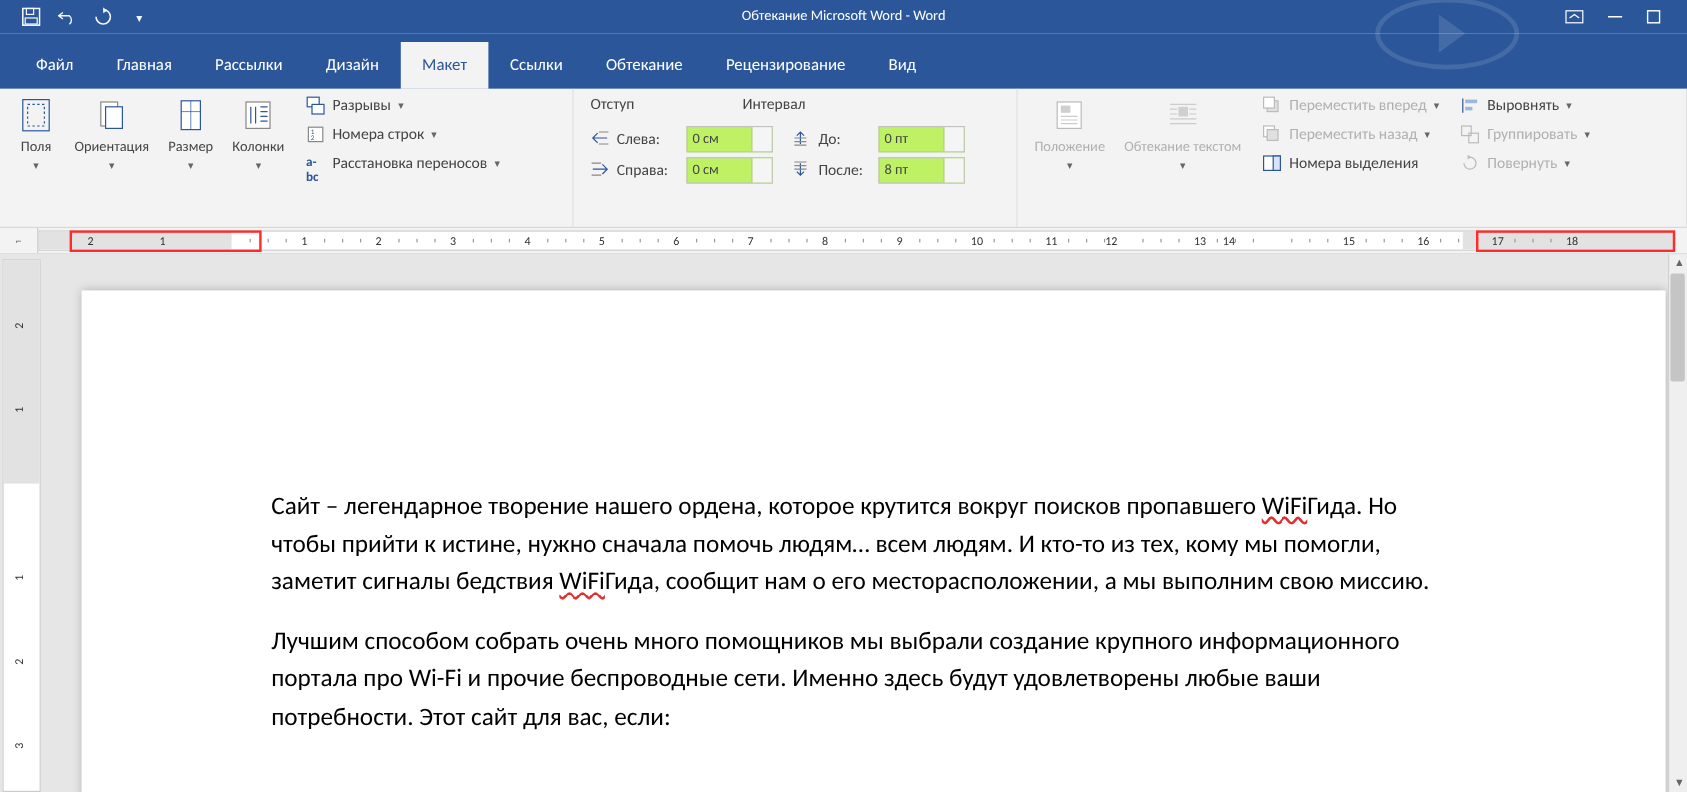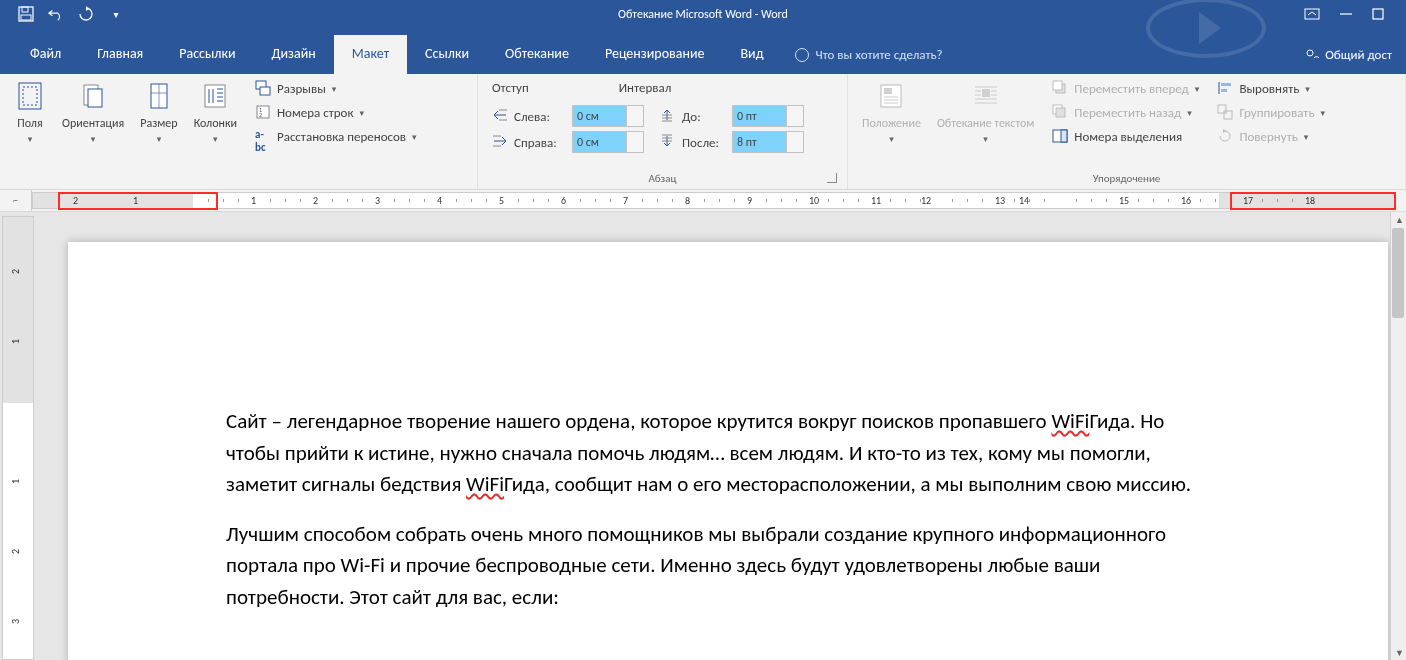--- a/index.html
+++ b/index.html
@@ -25,21 +25,21 @@
 .bigbtn{display:flex;flex-direction:column;align-items:center;gap:4px;padding:4px 6px;font-size:12px;color:#444;cursor:pointer;line-height:1.2;}
 .bigicon{width:32px;height:32px;display:flex;align-items:center;justify-content:center;}
 .drop{font-size:9px;color:#666;}
 .stack{display:flex;flex-direction:column;gap:4px;padding:2px 4px;}
 .smallbtn{display:flex;align-items:center;gap:6px;font-size:13px;color:#444;white-space:nowrap;cursor:pointer;padding:2px 2px;}
 .smallbtn.disabled{color:#b0b0b0;}
 .smallicon{width:16px;height:16px;flex-shrink:0;}
 .indent-group .head{display:flex;gap:90px;font-size:13px;color:#444;padding:2px 0 6px;}
 .field-row{display:flex;align-items:center;gap:6px;margin-bottom:4px;}
 .field-row .lbl{font-size:13px;color:#444;min-width:52px;}
-.spinbox{width:72px;height:22px;border:1px solid #c1c1c1;background:#7dd3fc;display:flex;align-items:center;padding:0 4px;font-size:12px;color:#444;position:relative;}
+.spinbox{width:72px;height:22px;border:1px solid #c1c1c1;background:#bef264;display:flex;align-items:center;padding:0 4px;font-size:12px;color:#444;position:relative;}
 .spinbox::after{content:"";position:absolute;right:0;top:0;bottom:0;width:16px;border-left:1px solid #c1c1c1;background:linear-gradient(#f5f5f5,#f5f5f5);}
 .spin-arrows{position:absolute;right:3px;top:2px;font-size:7px;line-height:8px;color:#666;display:flex;flex-direction:column;}
 .rulerbar{height:22px;background:#f3f3f3;display:flex;position:relative;border-bottom:1px solid #dadada;}
 .corner{width:32px;border-right:1px solid #ccc;display:flex;align-items:center;justify-content:center;font-size:10px;color:#666;}
 .hruler{flex:1;position:relative;background:#fff;border:1px solid #ccc;margin:2px 10px 2px 0;overflow:hidden;}
 .ruler-seg{position:absolute;top:0;bottom:0;display:flex;align-items:center;font-size:10px;color:#333;}
 .ruler-margin{position:absolute;top:0;bottom:0;background:#e2e2e2;}
 .redbox{position:absolute;border:2px solid #ff2a2a;pointer-events:none;}
 .workspace{position:absolute;left:0;right:0;top:212px;bottom:0;display:flex;background:#e6e6e6;}
 .vruler{width:32px;background:#fff;border:1px solid #ccc;margin:4px 0 0 2px;position:relative;}
@@ -104,31 +104,20 @@
 <div class="tabsbar">
   <div class="tab">Файл</div>
   <div class="tab">Главная</div>
   <div class="tab">Рассылки</div>
   <div class="tab">Дизайн</div>
   <div class="tab active">Макет</div>
   <div class="tab">Ссылки</div>
   <div class="tab">Обтекание</div>
   <div class="tab">Рецензирование</div>
   <div class="tab">Вид</div>
-  <div class="tellme">
-    <span class="bulb"></span>
-    <span>Что вы хотите сделать?</span>
-  </div>
-  <div class="share">
-    <svg width="14" height="14" viewBox="0 0 14 14">
-        <circle cx="5" cy="5" r="3" fill="none" stroke="#fff"></circle>
-        <path d="M9 10 A3 3 0 0 1 14 10" fill="none" stroke="#fff"></path>
-      </svg>
-    <span>Общий дост</span>
-  </div>
 </div>
 
 <div class="ribbon">
 
   <div class="group" style="width:478px;">
     <div class="group-body">
       <div class="bigbtn">
         <span class="bigicon">
             <svg width="30" height="30">
               <rect x="4" y="2" width="22" height="26" fill="none" stroke="#2b579a"></rect>
@@ -278,24 +267,20 @@
               </span>
             <span class="lbl" style="min-width:44px;">После:</span>
             <div class="spinbox">
                 <span>8 пт</span>
                 <span class="spin-arrows">▲<br>▼</span>
               </div>
           </div>
         </div>
       </div>
     </div>
-    <div class="group-label">
-      <span>Абзац</span>
-      <span class="launcher"></span>
-    </div>
   </div>
 
   <div class="group" style="flex:1;">
     <div class="group-body">
       <div class="bigbtn disabled" style="color:#b0b0b0;">
         <span class="bigicon">
             <svg width="30" height="30">
               <rect x="5" y="4" width="20" height="22" fill="#fff" stroke="#bbb"></rect>
               <rect x="8" y="7" width="8" height="6" fill="#d0d0d0"></rect>
               <g stroke="#ccc">
@@ -384,21 +369,20 @@
               <svg width="16" height="16">
                 <path d="M8 3 A5 5 0 1 1 3 8" fill="none" stroke="#bbb"></path>
                 <path d="M6 1 L9 3 L6 5 Z" fill="#bbb"></path>
               </svg>
             </span>
           <span>Повернуть</span>
           <span class="drop">▾</span>
         </div>
       </div>
     </div>
-    <div class="group-label">Упорядочение</div>
   </div>
 </div>
 
 <div class="rulerbar">
   <div class="corner">⌐</div>
   <div class="hruler" id="hruler">
     <div class="ruler-margin" style="left:0;width:160px;"></div>
     <div class="ruler-margin" style="right:0;width:176px;"></div>
   <div class="ruler-seg" style="left: 40px;">2</div>
       <div class="ruler-seg" style="left: 100px;">1</div>

